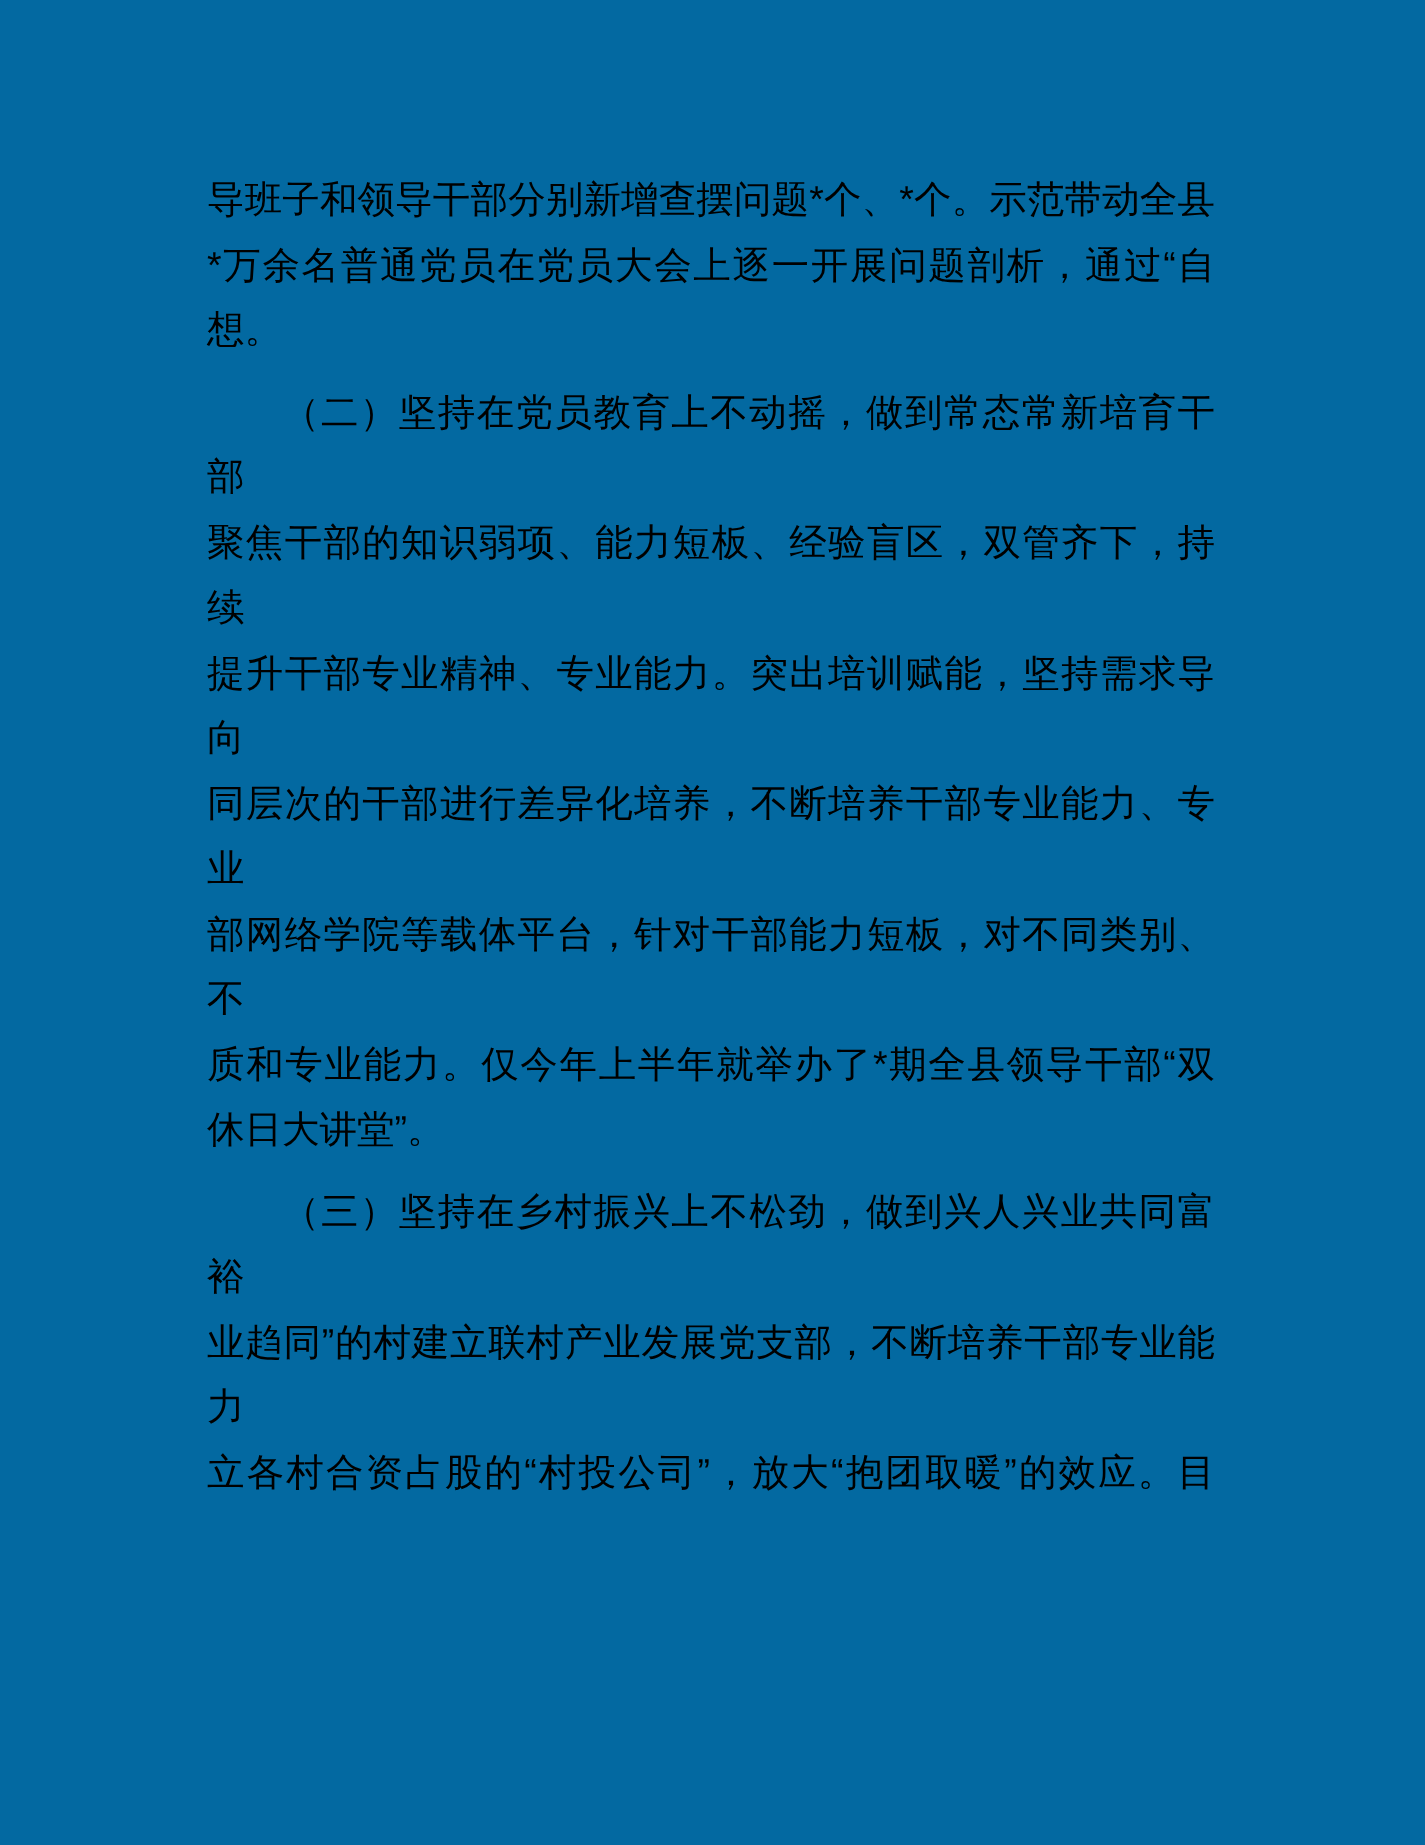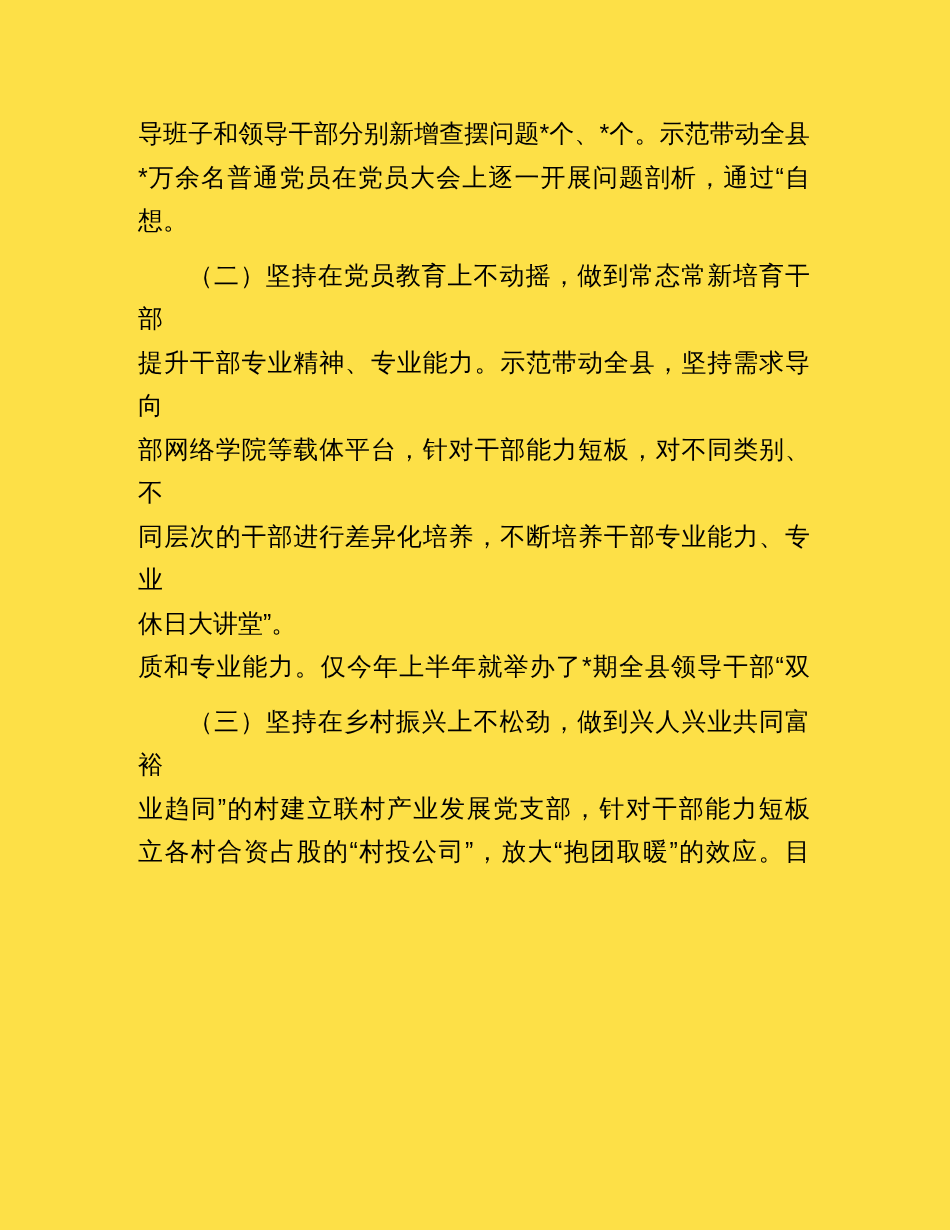--- a/index.html
+++ b/index.html
@@ -4,21 +4,21 @@
 <style>
   html, body {
     margin: 0;
     padding: 0;
     background: #ffffff;
   }
   .page {
     position: relative;
     width: 950px;
     height: 1230px;
-    background: #fde047;
+    background: #0369a1;
     overflow: hidden;
   }
   .doc-text {
     position: absolute;
     left: 138px;
     top: 112px;
     width: 672px;
     font-family: "Liberation Sans", sans-serif;
     color: #000000;
   }
@@ -47,25 +47,26 @@
 
 <div class="page">
   <div class="doc-text">
       <div class="para">
         <div class="line">导班子和领导干部分别新增查摆问题*个、*个。示范带动全县</div>
         <div class="line">*万余名普通党员在党员大会上逐一开展问题剖析，通过“自</div>
         <div class="line last">想。</div>
       </div>
       <div class="para indent">
         <div class="line">（二）坚持在党员教育上不动摇，做到常态常新培育干部</div>
-        <div class="line">提升干部专业精神、专业能力。示范带动全县，坚持需求导向</div>
+        <div class="line">聚焦干部的知识弱项、能力短板、经验盲区，双管齐下，持续</div>
+        <div class="line">提升干部专业精神、专业能力。突出培训赋能，坚持需求导向</div>
+        <div class="line">同层次的干部进行差异化培养，不断培养干部专业能力、专业</div>
         <div class="line">部网络学院等载体平台，针对干部能力短板，对不同类别、不</div>
-        <div class="line">同层次的干部进行差异化培养，不断培养干部专业能力、专业</div>
+        <div class="line">质和专业能力。仅今年上半年就举办了*期全县领导干部“双</div>
         <div class="line last">休日大讲堂”。</div>
-        <div class="line">质和专业能力。仅今年上半年就举办了*期全县领导干部“双</div>
       </div>
       <div class="para indent">
         <div class="line">（三）坚持在乡村振兴上不松劲，做到兴人兴业共同富裕</div>
-        <div class="line">业趋同”的村建立联村产业发展党支部，针对干部能力短板</div>
+        <div class="line">业趋同”的村建立联村产业发展党支部，不断培养干部专业能力</div>
         <div class="line">立各村合资占股的“村投公司”，放大“抱团取暖”的效应。目</div>
       </div>
     </div>
 </div>
 
 </body></html>

